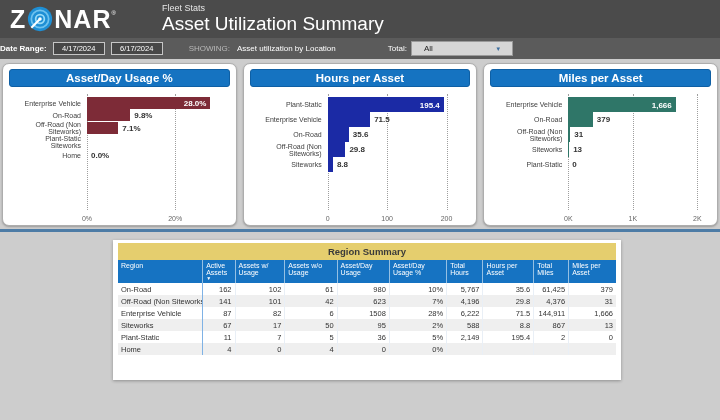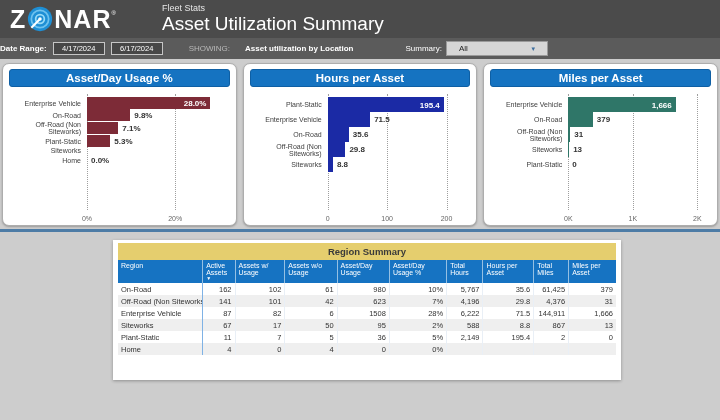--- a/index.html
+++ b/index.html
@@ -20,21 +20,21 @@
   .titleblock{display:flex;flex-direction:column;justify-content:center;line-height:1.15;padding-left:14px;}
   .app-subtitle{color:#E6E6E6;font-size:9px;}
   .app-title{color:#FFFFFF;font-size:19px;font-weight:400;}
 
   
   .filterbar{height:21px;background:var(--filterbar-bg);display:flex;align-items:center;font-size:8px;color:#fff;}
   .fb-label{font-weight:bold;}
   .date-input{background:#474747;border:1px solid #C6C6C6;color:#fff;font-size:7.5px;
     width:50px;height:11px;display:flex;align-items:center;justify-content:center;margin-left:6px;}
   .showing-label{color:#B9B9B9;margin-left:26px;}
-  .showing-value{font-weight:bold;margin-left:15px;}
+  .showing-value{font-weight:normal;margin-left:7px;}
   .region-label{margin-left:52px;}
   .region-select{margin-left:4px;width:76px;height:13px;background:#D6D6D6;border:1px solid #9A9A9A;
     color:#222;font-size:8px;display:flex;align-items:center;justify-content:space-between;padding:0 12px;}
   .chev{font-size:7px;color:#3C6E9F;}
 
   
   .charts-row{display:flex;gap:6px;padding:4px 2px 0 2px;height:163px;}
   .card{background:#fff;border:1px solid #ADADAD;border-radius:7px;flex:1;position:relative;
     box-shadow:0 1px 2px rgba(0,0,0,.25);}
   .card-title{margin:5px 6px 0 6px;background:var(--chart-title-bg);border:1px solid #0E5FA4;border-radius:3px;
@@ -94,21 +94,21 @@
       <span class="app-title">Asset Utilization Summary</span>
     </div>
   </div>
 
   <div class="filterbar">
     <span class="fb-label">Date Range:</span>
     <div class="date-input">4/17/2024</div>
     <div class="date-input">6/17/2024</div>
     <span class="showing-label">SHOWING:</span>
     <span class="showing-value">Asset utilization by Location</span>
-    <span class="region-label">Summary:</span>
+    <span class="region-label">Total:</span>
     <div class="region-select">
       <span>All</span>
       <span class="chev">▾</span>
     </div>
   </div>
 
   <div class="charts-row">
     <div class="card">
       <div class="card-title">Asset/Day Usage %</div>
       <div class="plot-region">
@@ -134,24 +134,20 @@
             </div>
             <div class="bar-row">
               <div class="bar-label">Off-Road (Non Siteworks)</div>
               <div class="bar-area">
                 <div class="bar" style="width: 22.9032%; background: rgb(125, 43, 55);"></div>
                 <span class="bar-value">7.1%</span>
               </div>
             </div>
             <div class="bar-row">
               <div class="bar-label">Plant-Static</div>
-              <div class="bar-area">
-                <div class="bar" style="width: 17.0968%; background: rgb(125, 43, 55);"></div>
-                <span class="bar-value">5.3%</span>
-              </div>
             </div>
             <div class="bar-row">
               <div class="bar-label">Siteworks</div>
             </div>
             <div class="bar-row">
               <div class="bar-label">Home</div>
               <div class="bar-area">
                 <div class="bar" style="width: 0%; background: rgb(125, 43, 55);"></div>
                 <span class="bar-value">0.0%</span>
               </div>

